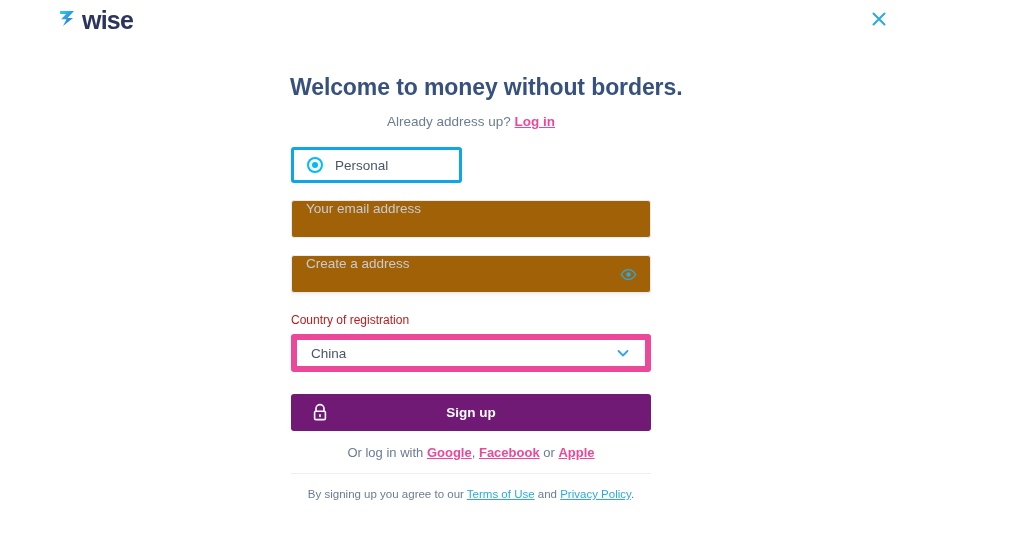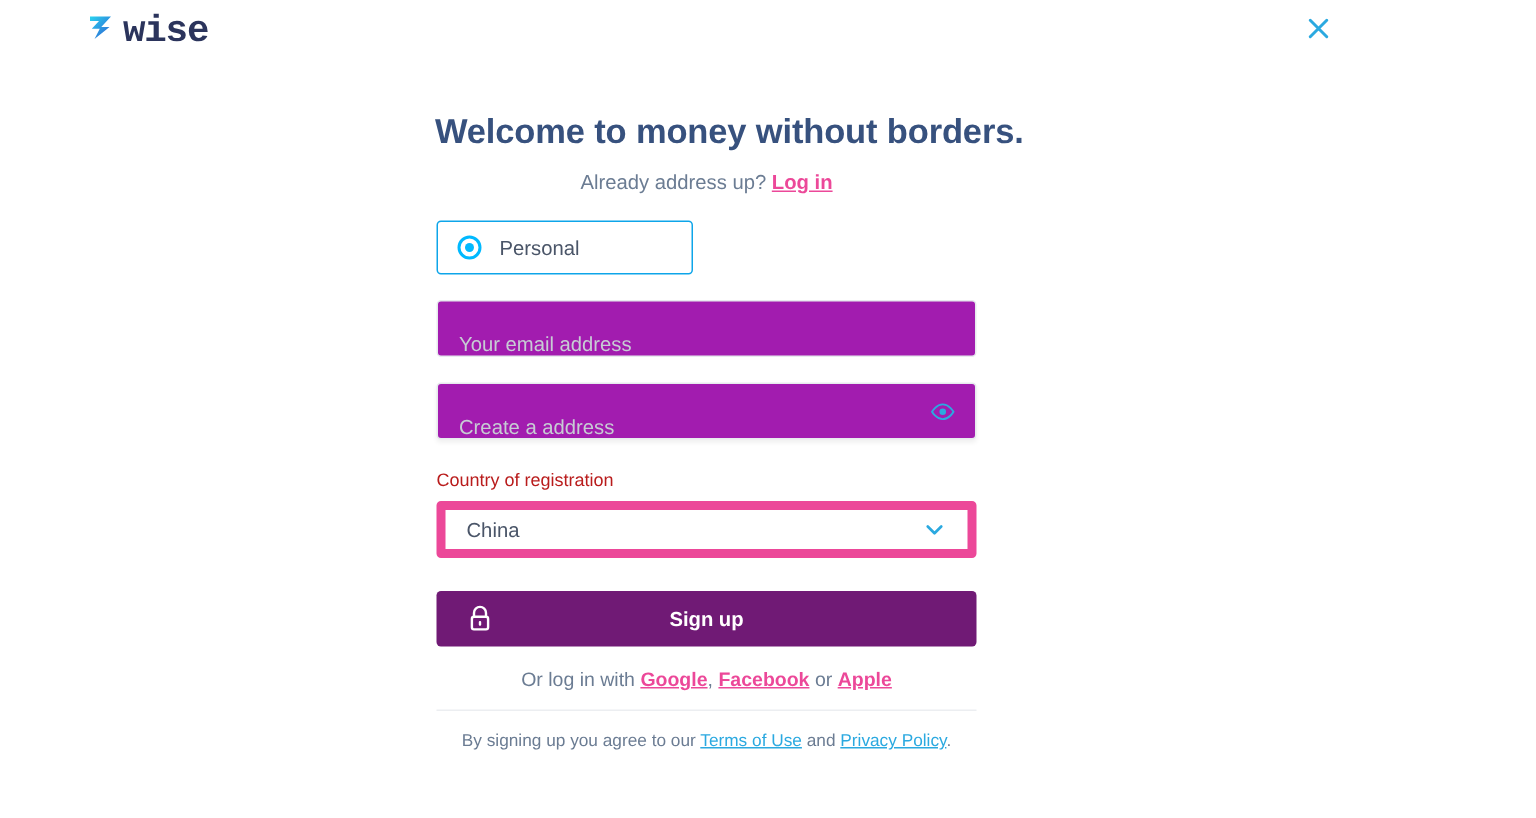--- a/index.html
+++ b/index.html
@@ -27,21 +27,21 @@
   .logo {
     position: absolute;
     left: 57px;
     top: 7px;
     display: flex;
     align-items: center;
     gap: 3px;
   }
   .logo-mark { display: block; }
   .logo-word {
-    font-family: Liberation Mono, monospace;
+    font-family: Liberation Sans, sans-serif;
     font-size: 25px;
     font-weight: bold;
     letter-spacing: -0.8px;
     color: #2b345c;
     line-height: 1;
   }
   .close-btn {
     position: absolute;
     right: 134px;
     top: 8px;
@@ -93,21 +93,21 @@
 
   
   .acct-row {
     margin-top: 18px;
     display: flex;
     justify-content: space-between;
   }
   .acct-card {
     width: 171px;
     height: 36px;
-    border: 1px solid #0ea5e9;
+    border: 3px solid #0ea5e9;
     border-radius: 3px;
     background: #fff;
     display: flex;
     align-items: center;
     padding-left: 13px;
     cursor: pointer;
   }
   .radio {
     width: 16px;
     height: 16px;
@@ -140,23 +140,23 @@
   
   .field {
     position: relative;
     margin-top: 17px;
   }
   .textbox {
     width: 360px;
     height: 38px;
     border: 1px solid #e7eaee;
     border-radius: 3px;
-    background: #a21caf;
-    display: flex;
-    align-items: flex-end;
+    background: #a16207;
+    display: flex;
+    align-items: flex-start;
     padding: 0 14px;
     font-size: 13.5px;
   }
   .textbox.active {
     box-shadow: 0 2px 3px rgba(0,0,0,0.055);
   }
   .ph {
     color: #c7ccd4;
     font-size: 13.5px;
   }

